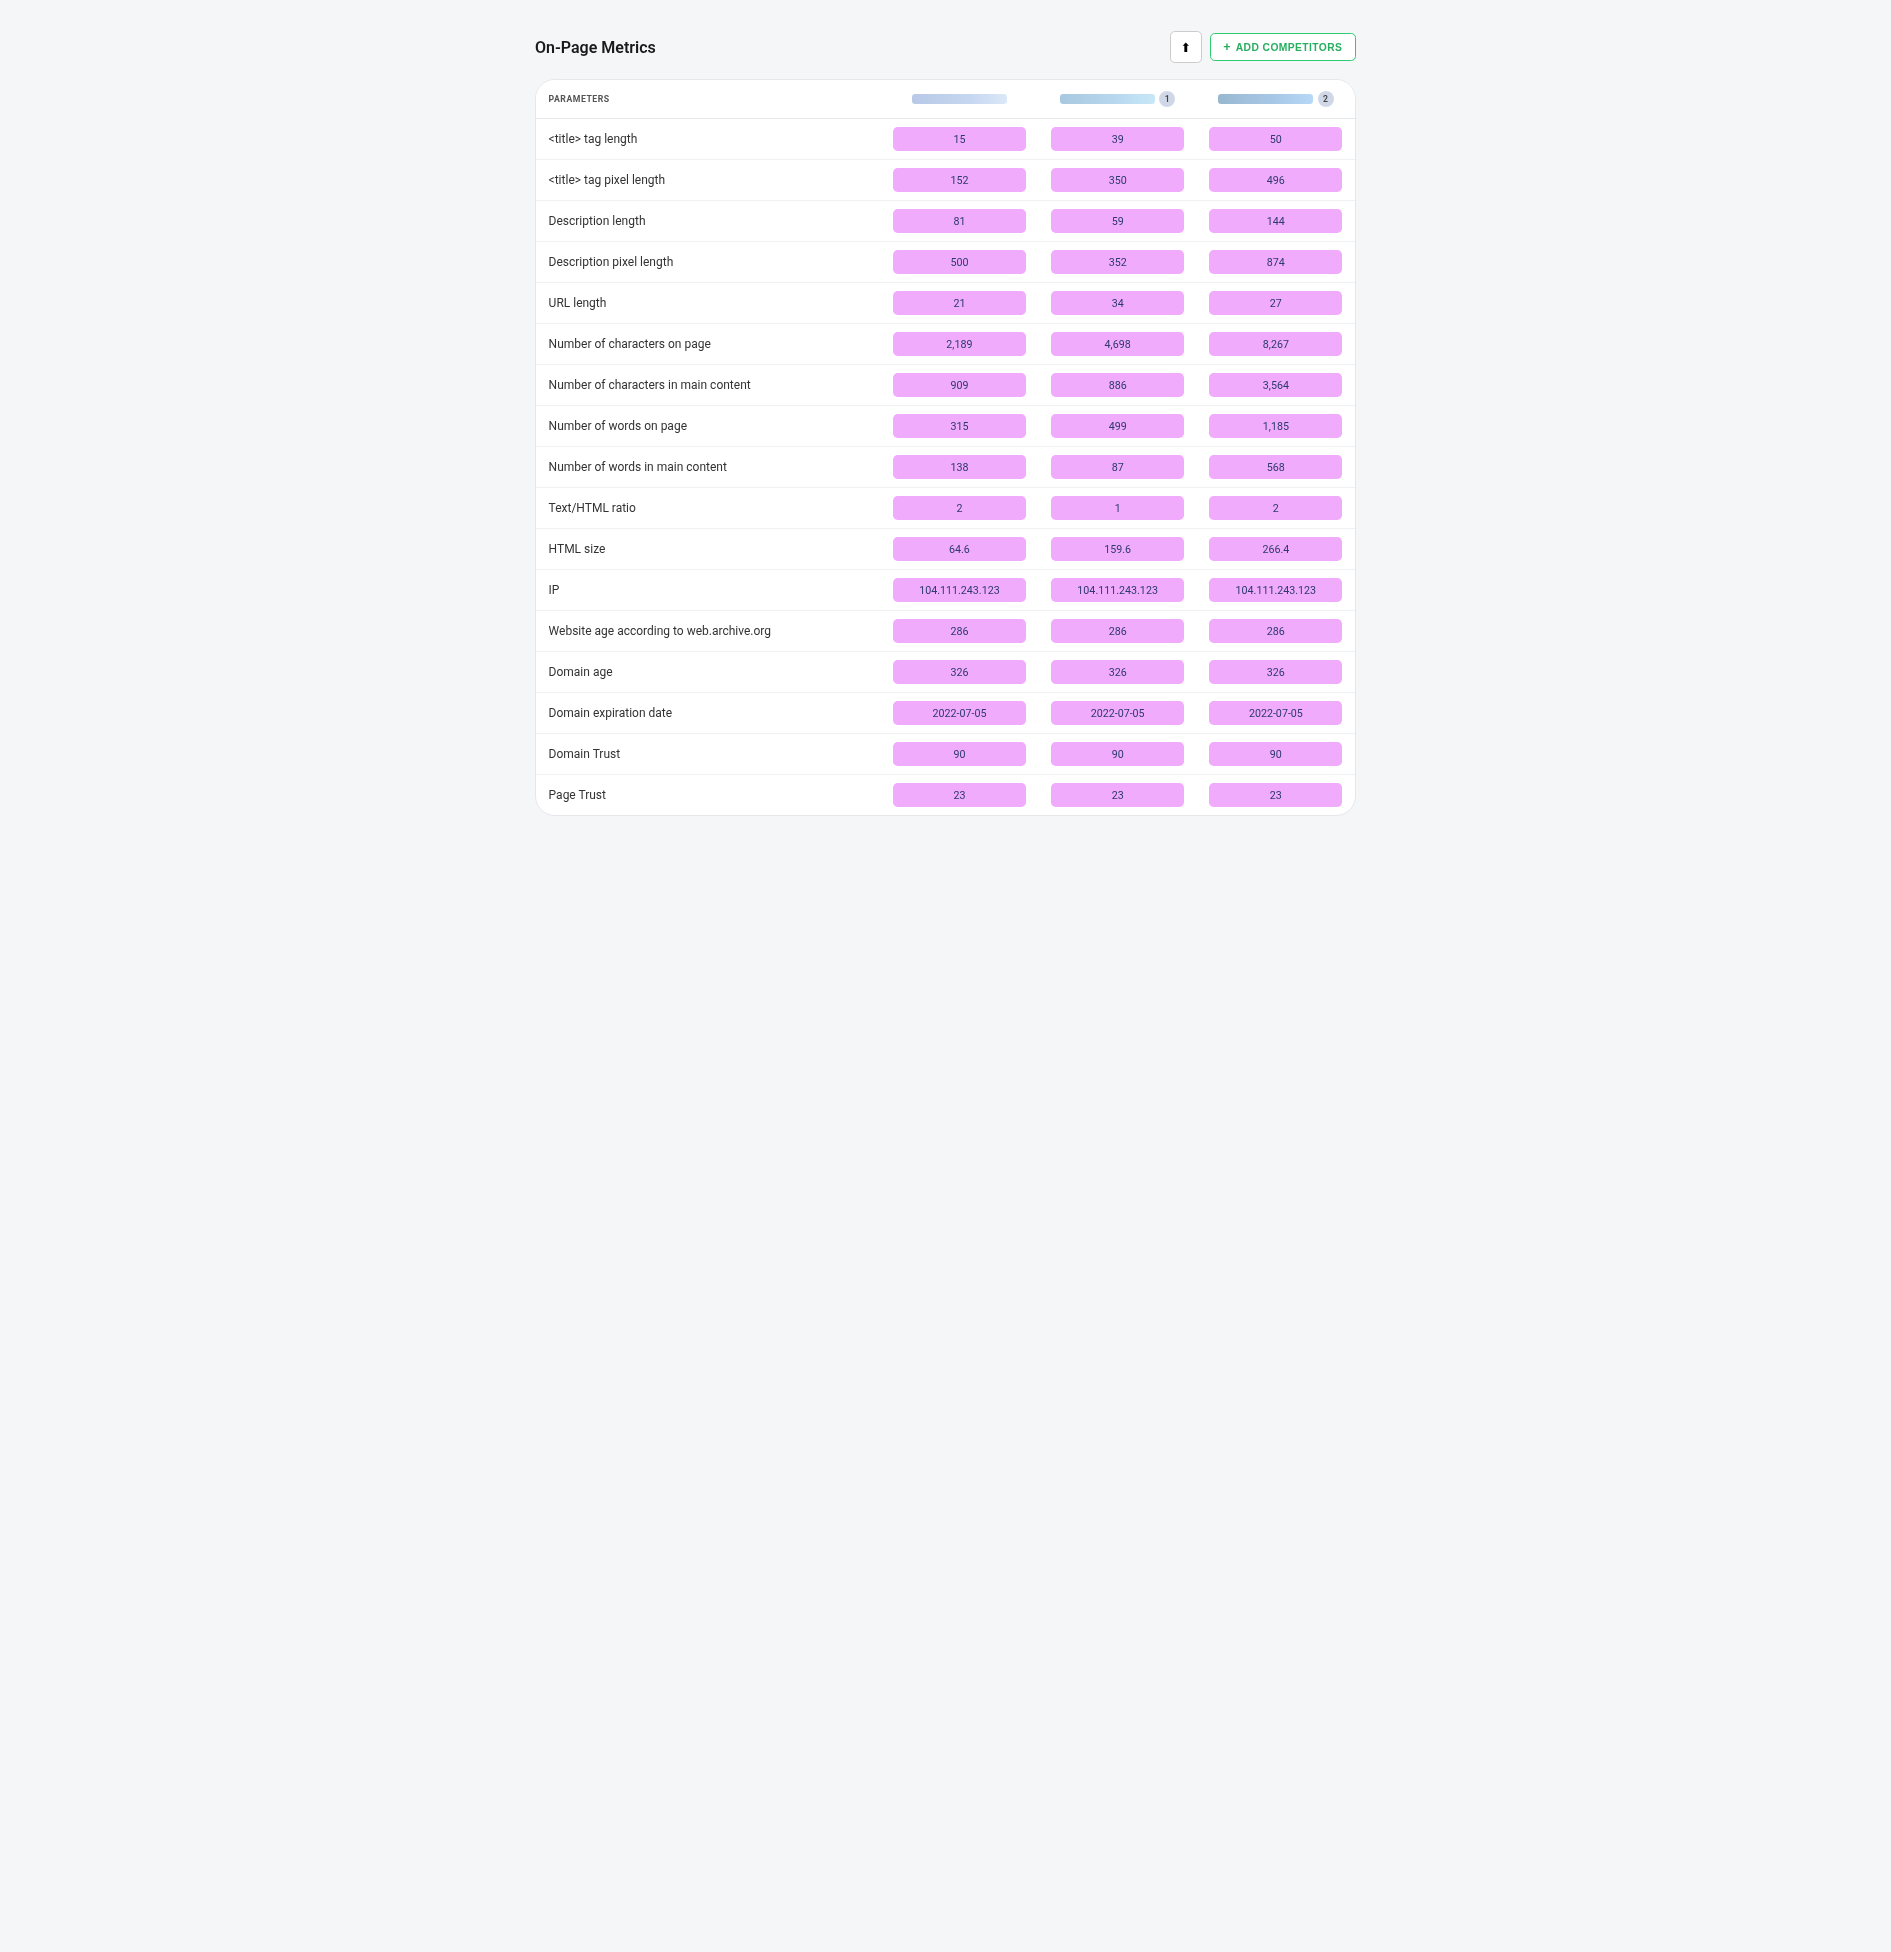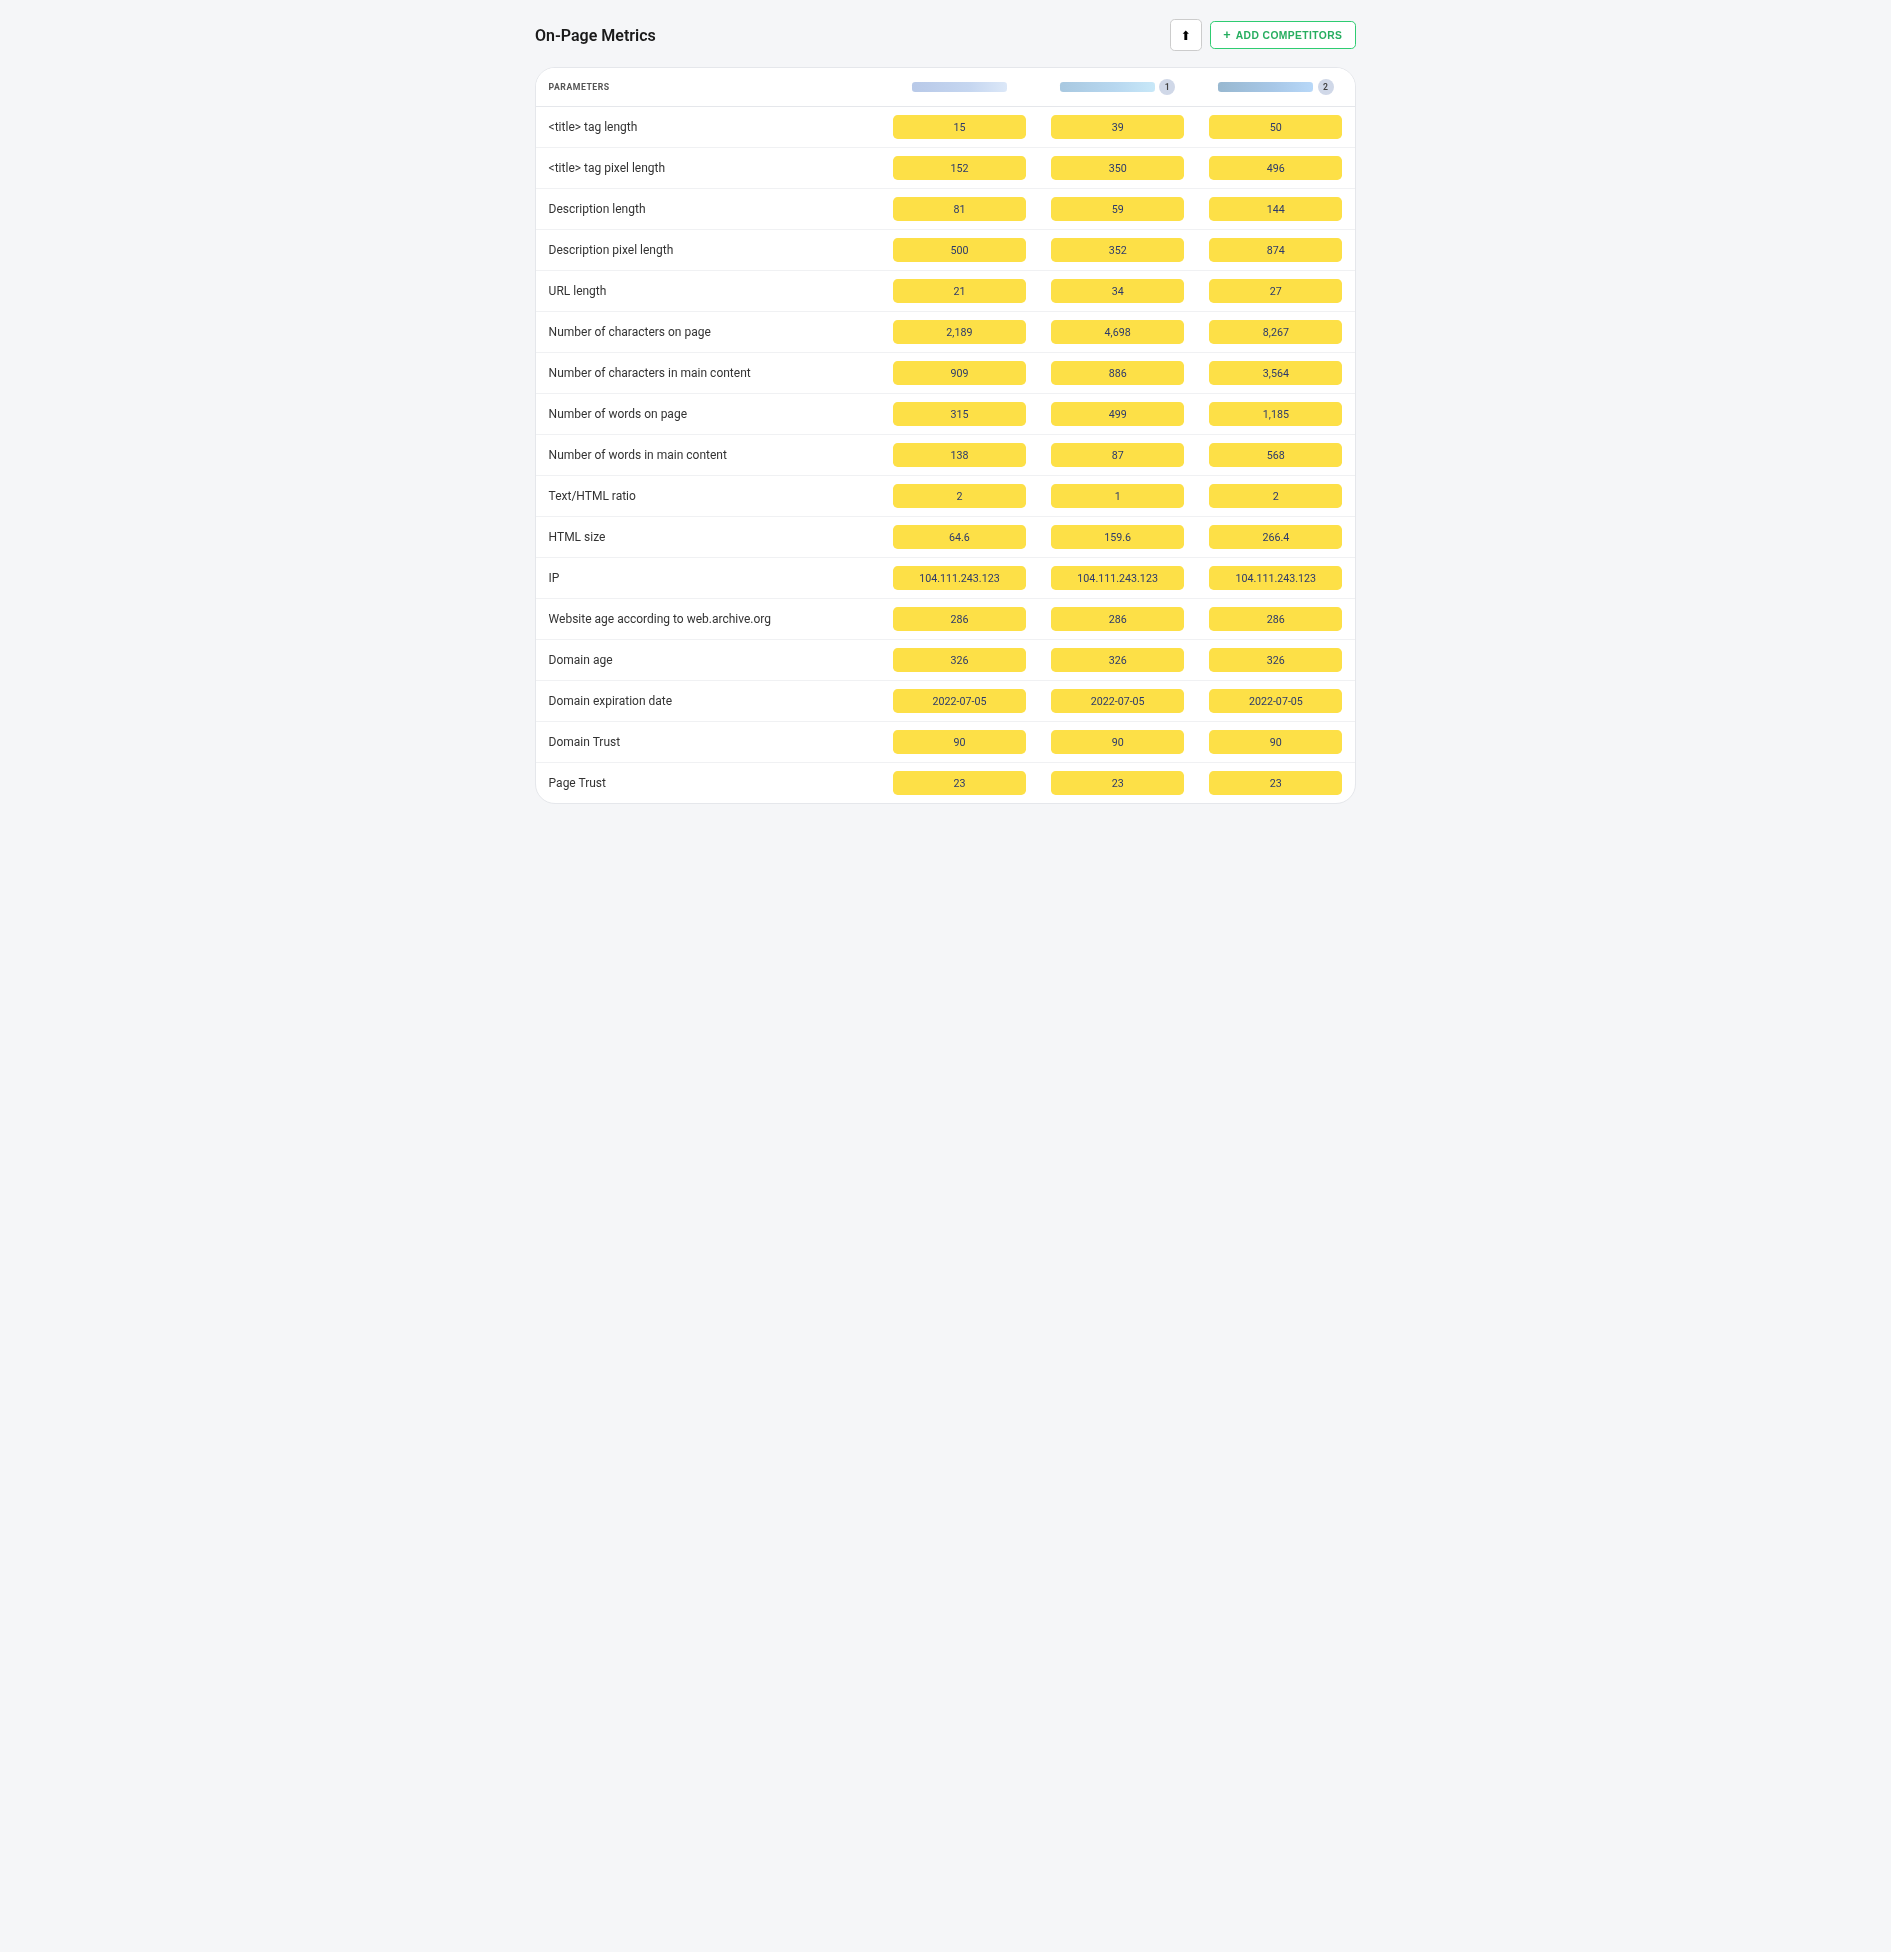--- a/index.html
+++ b/index.html
@@ -4,21 +4,21 @@
   <style>
     * { box-sizing: border-box; margin: 0; padding: 0; }
     body {
       font-family: -apple-system, BlinkMacSystemFont, 'Segoe UI', Roboto, sans-serif;
       background: #f5f6f8;
       color: #222;
       font-size: 11px;
     }
     .page-wrapper {
       max-width: 853px;
-      margin: 0 auto;
+      margin: 12px auto;
       padding: 19px 16px;
     }
     .header {
       display: flex;
       align-items: center;
       justify-content: space-between;
       margin-bottom: 16px;
     }
     .page-title {
       font-size: 16px;
@@ -99,21 +99,21 @@
     }
     .metrics-table td.col-param {
       color: #333;
       font-size: 12px;
     }
     .metrics-table td.col-site {
       text-align: center;
     }
     .value-badge {
       display: inline-block;
-      background: #fde047;
+      background: #f0abfc;
       color: #2d3a6b;
       border-radius: 4.7px;
       padding: 5.5px 9.5px;
       min-width: 63px;
       text-align: center;
       font-size: 10.7px;
       font-weight: 400;
       width: 100%;
     }
     .site-header-cell {

